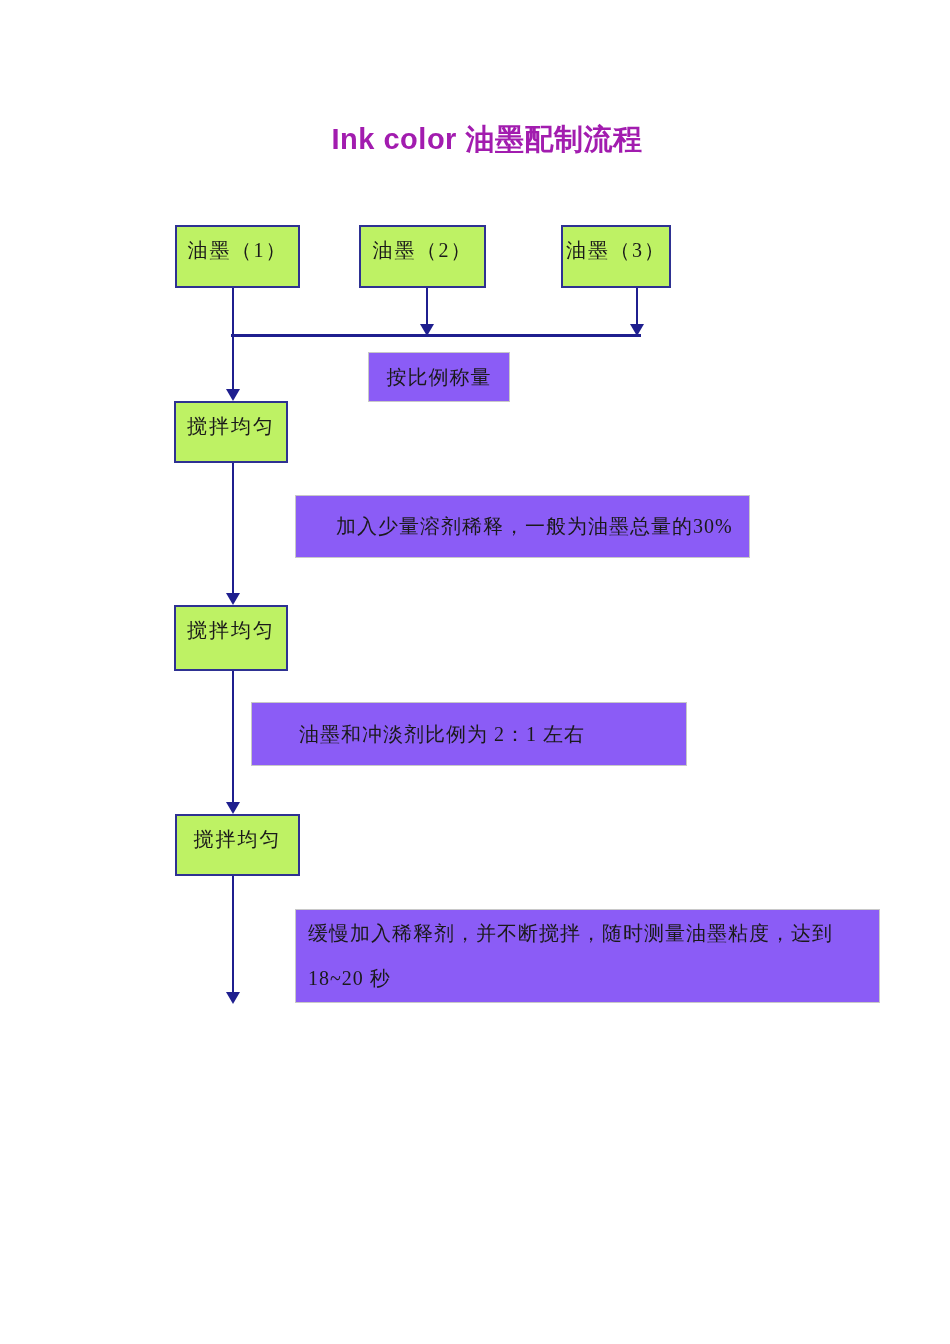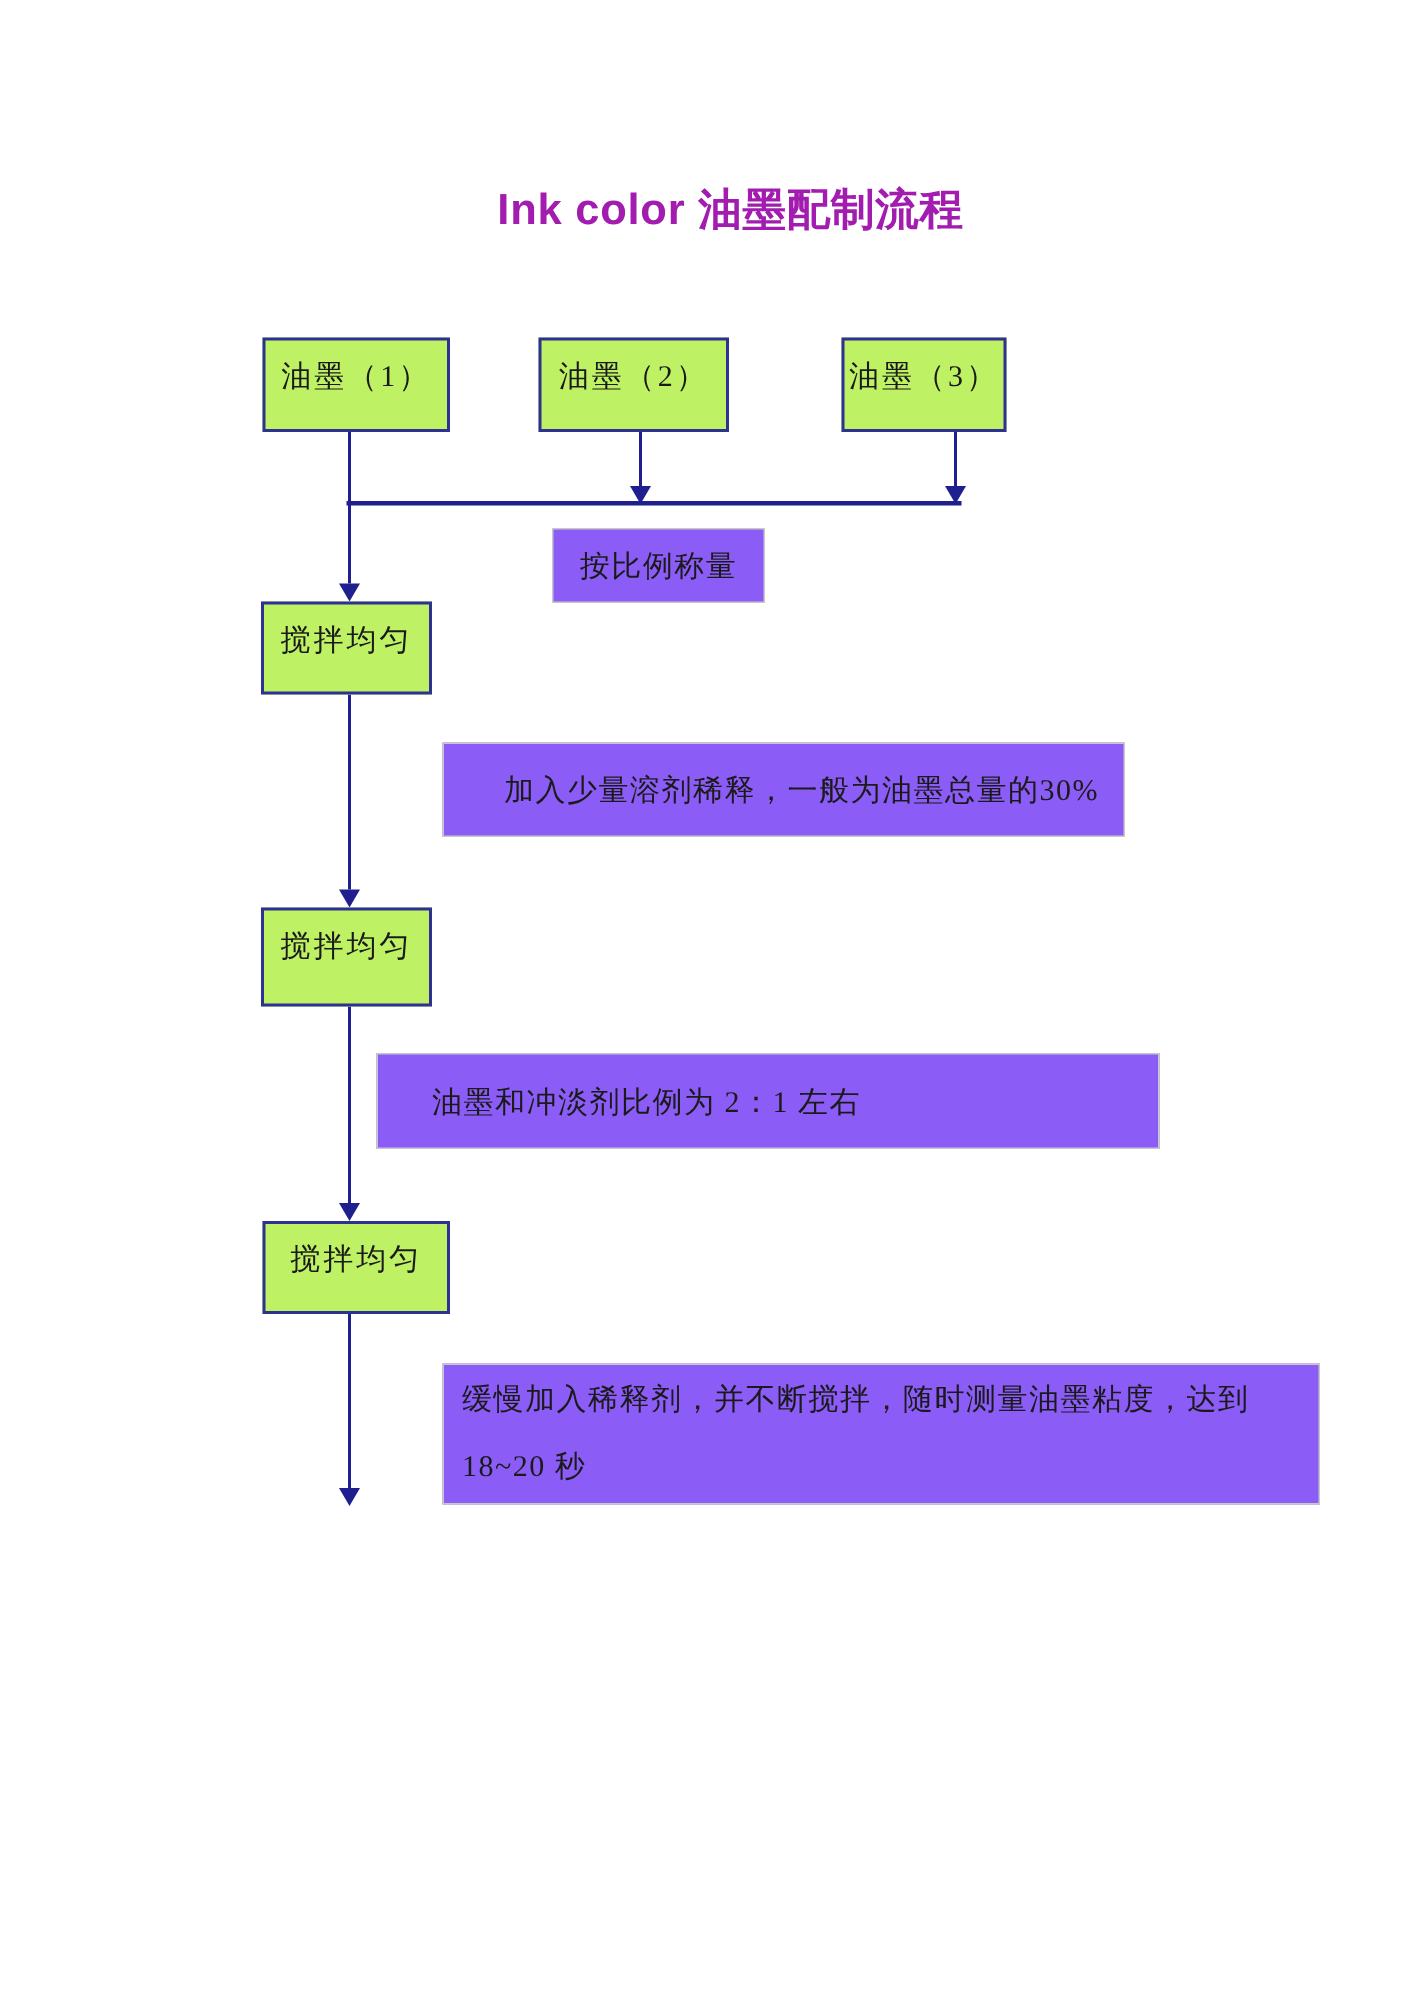--- a/index.html
+++ b/index.html
@@ -38,21 +38,21 @@
 </style>
 </head>
 <body>
 
 <div class="page">
 
   <h1 class="title">Ink color  油墨配制流程</h1>
 
   <div class="ann center" style="left:368px;top:352px;width:142px;height:50px;">按比例称量</div>
   <div class="ann" style="left:250px;top:495px;width:455px;height:63px;padding-left:40px;margin-left:45px;">加入少量溶剂稀释，一般为油墨总量的30%</div>
-  <div class="ann" style="left:251px;top:702px;width:522px;height:64px;padding-left:36px;">油墨和冲淡剂比例为 2：1 左右</div>
+  <div class="ann" style="left:251px;top:702px;width:436px;height:64px;padding-left:47px;">油墨和冲淡剂比例为 2：1 左右</div>
   <div class="ann multiline" style="left:295px;top:909px;width:585px;height:94px;">
     <div>缓慢加入稀释剂，并不断搅拌，随时测量油墨粘度，达到 18~20 秒</div>
   </div>
 
   <div class="vline" style="left:232px;top:288px;height:101px;"></div>
   <div class="arrow" style="left:226px;top:389px;"></div>
 
   <div class="vline" style="left:426px;top:288px;height:36px;"></div>
   <div class="arrow" style="left:420px;top:324px;"></div>
 

